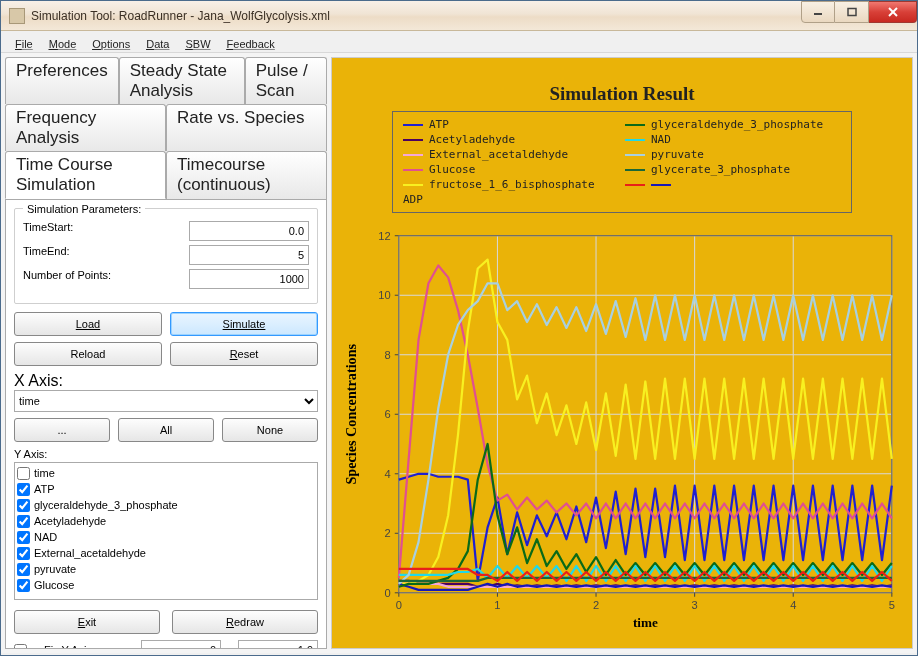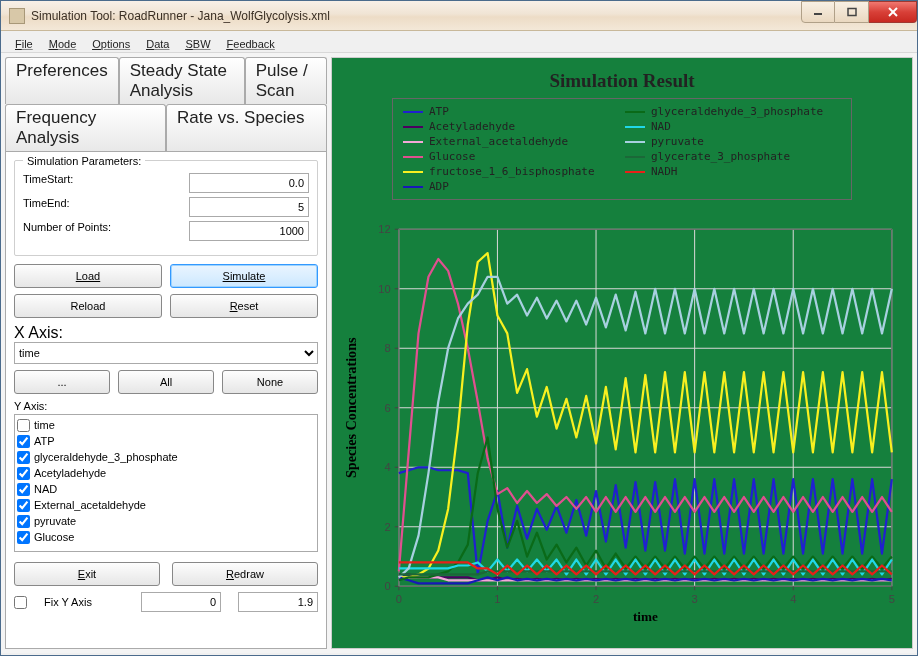--- a/index.html
+++ b/index.html
@@ -54,21 +54,21 @@
   .checkrow { display:flex; align-items:center; gap:4px; height:16px; font-size:11px; }
   .checkrow input { width:13px; height:13px; }
 
   .bottom-btns { display:flex; gap:12px; margin:10px 0 6px; }
   .bottom-btns .btn { flex:1; }
 
   .fixy { display:flex; align-items:center; gap:17px; }
   .fixy input[type=text] { width:80px; text-align:right; border:1px solid #aaa; height:20px; padding:2px 4px; font-size:11px; }
 
   
-  .rightpanel { flex:1; background:#15803d; border:1px solid #ccc; display:flex; flex-direction:column; padding:6px 6px 2px; }
+  .rightpanel { flex:1; background:#eab308; border:1px solid #ccc; display:flex; flex-direction:column; padding:19px 6px 2px; }
   .chart-title { text-align:center; font-family: Georgia, "Times New Roman", serif; font-size:19px; font-weight:bold; color:#222; margin:6px 0 6px; }
   .legend { border:1px solid #666; width:460px; align-self:center; padding:6px 10px; display:grid; grid-template-columns: 20px 1fr 20px 1fr; row-gap:2px; column-gap:6px; font-family: monospace; font-size:11px; color:#222; }
   .legend .swatch { width:20px; height:2px; align-self:center; }
   .plotarea { flex:1; position:relative; margin:4px 2px 0 2px; }
   .plotarea svg { position:absolute; inset:0; width:100%; height:100%; }
   .ylabel { font-family: Georgia, serif; font-weight:bold; font-size:14px; }
   .xlabel { font-family: Georgia, serif; font-weight:bold; font-size:13px; }
 </style>
 </head>
 <body>
@@ -112,20 +112,24 @@
     <div class="leftpanel">
       <div class="tabs">
         <div class="tabrow" id="tabrow1">
             <div class="tabbtn">Preferences</div>
             <div class="tabbtn">Steady State Analysis</div>
             <div class="tabbtn">Pulse / Scan</div>
           </div>
         <div class="tabrow" id="tabrow2" style="width:100%">
             <div class="tabbtn" style="flex: 1 1 0%;">Frequency Analysis</div>
             <div class="tabbtn" style="flex: 1 1 0%;">Rate vs. Species</div>
+          </div>
+        <div class="tabrow" id="tabrow3" style="width:100%">
+            <div class="tabbtn tab-active" style="flex: 1 1 0%;">Time Course Simulation</div>
+            <div class="tabbtn" style="flex: 1 1 0%;">Timecourse (continuous)</div>
           </div>
       </div>
 
       <div class="tabcontent">
 
         <div class="group">
           <span class="group-title">Simulation Parameters:</span>
           <div class="row" style="margin-top:-6px;">
             <label>TimeStart:</label>
             <input type="text" value="0.0" style="">
@@ -246,21 +250,20 @@
           <div>External_acetaldehyde</div>
           <div class="swatch" style="background: rgb(168, 208, 224);"></div>
           <div>pyruvate</div>
           <div class="swatch" style="background: rgb(224, 80, 144);"></div>
           <div>Glucose</div>
           <div class="swatch" style="background: rgb(27, 104, 56);"></div>
           <div>glycerate_3_phosphate</div>
           <div class="swatch" style="background: rgb(248, 240, 32);"></div>
           <div>fructose_1_6_bisphosphate</div>
           <div class="swatch" style="background: rgb(232, 32, 24);"></div>
-          <div>NADH</div>
           <div class="swatch" style="background: rgb(24, 24, 184);"></div>
           <div>ADP</div>
           <div class="swatch"></div>
           <div></div>
         </div>
       <div class="plotarea">
         <svg id="plot" viewBox="0 0 556 402">
             <line x1="58" x2="544" y1="360" y2="360" stroke="#d8d8d8" stroke-width="1"></line>
             <line x1="54" x2="58" y1="360" y2="360" stroke="#444"></line>
             <text x="50" y="364" text-anchor="end" font-size="11" fill="#444">0</text>

